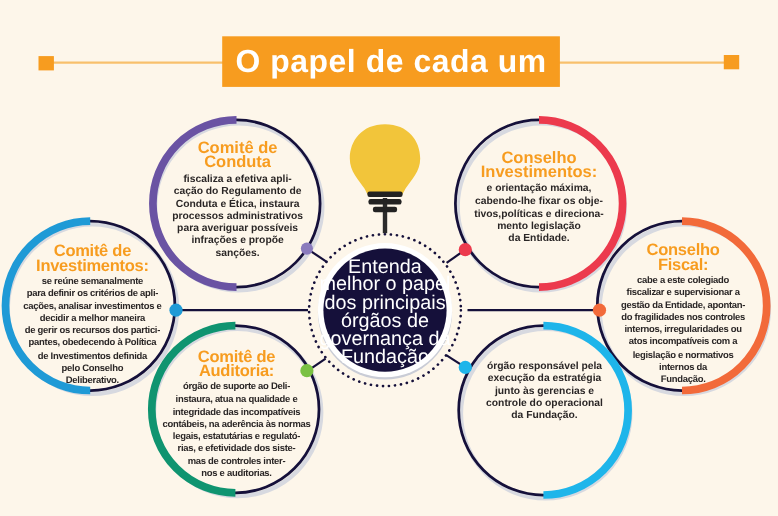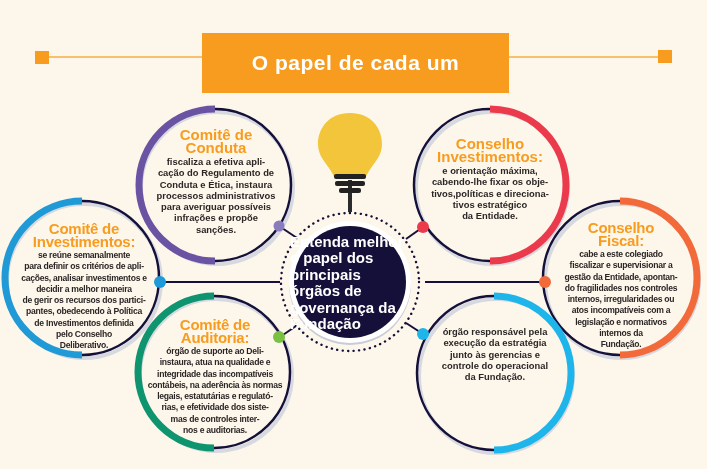--- a/index.html
+++ b/index.html
@@ -5,35 +5,35 @@
   html, body { margin: 0; padding: 0; }
   body {
     width: 707px; height: 469px; overflow: hidden;
     background: #fdf6ea;
     font-family: "Liberation Sans", "DejaVu Sans", sans-serif;
     position: relative;
   }
   .stage { position: absolute; left: 0; top: 0; width: 707px; height: 469px; }
   svg.bg { position: absolute; left: 0; top: 0; }
   .title-box {
-    position: absolute; left: 202px; top: 33px; width: 307px; height: 60px;
-    background: #f79c1f; color: #fff; font-weight: bold; font-size: 21px;
+    position: absolute; left: 202px; top: 33px; width: 307px; height: 46px;
+    background: #f79c1f; color: #fff; font-weight: bold; font-size: 29px;
     display: flex; align-items: center; justify-content: center; letter-spacing: 0.5px;
   }
   .bubble {
     position: absolute; text-align: center; color: #2a2626;
     font-size: 9.4px; line-height: 11.3px; font-weight: bold;
   }
   .bubble .head {
     color: #f79c1f; font-size: 15px; line-height: 13px; font-weight: bold; margin-bottom: 2px;
   }
   .bubble.condensed { font-size: 8.6px; letter-spacing: -0.25px; }
   .center-text {
     position: absolute; left: 290px; top: 234px; width: 120px;
-    color: #fff; font-weight: bold; font-size: 15px; line-height: 16.4px;
+    text-align: center; color: #fff; font-weight: normal; font-size: 18px; line-height: 16.4px;
   }
 </style>
 </head>
 <body>
 
 <div class="stage">
 
   <svg class="bg" width="707" height="469" viewBox="0 0 707 469">
 
     <line x1="45" y1="57" x2="665" y2="57" stroke="#f8c06c" stroke-width="2"></line>
@@ -157,21 +157,21 @@
   </div>
 
   <div class="bubble" style="left:420px; top:137px; width:140px;">
     <div class="head">
       <div>Conselho</div>
       <div>Investimentos:</div>
     </div>
     <div>e orientação máxima,</div>
     <div>cabendo-lhe fixar os obje-</div>
     <div>tivos,políticas e direciona-</div>
-    <div>tivos estratégico</div>
+    <div>mento legislação</div>
     <div>da Entidade.</div>
   </div>
 
   <div class="bubble condensed" style="left:552px; top:221px; width:138px;">
     <div class="head">
       <div>Conselho</div>
       <div>Fiscal:</div>
     </div>
     <div>cabe a este colegiado</div>
     <div>fiscalizar e supervisionar a</div>

